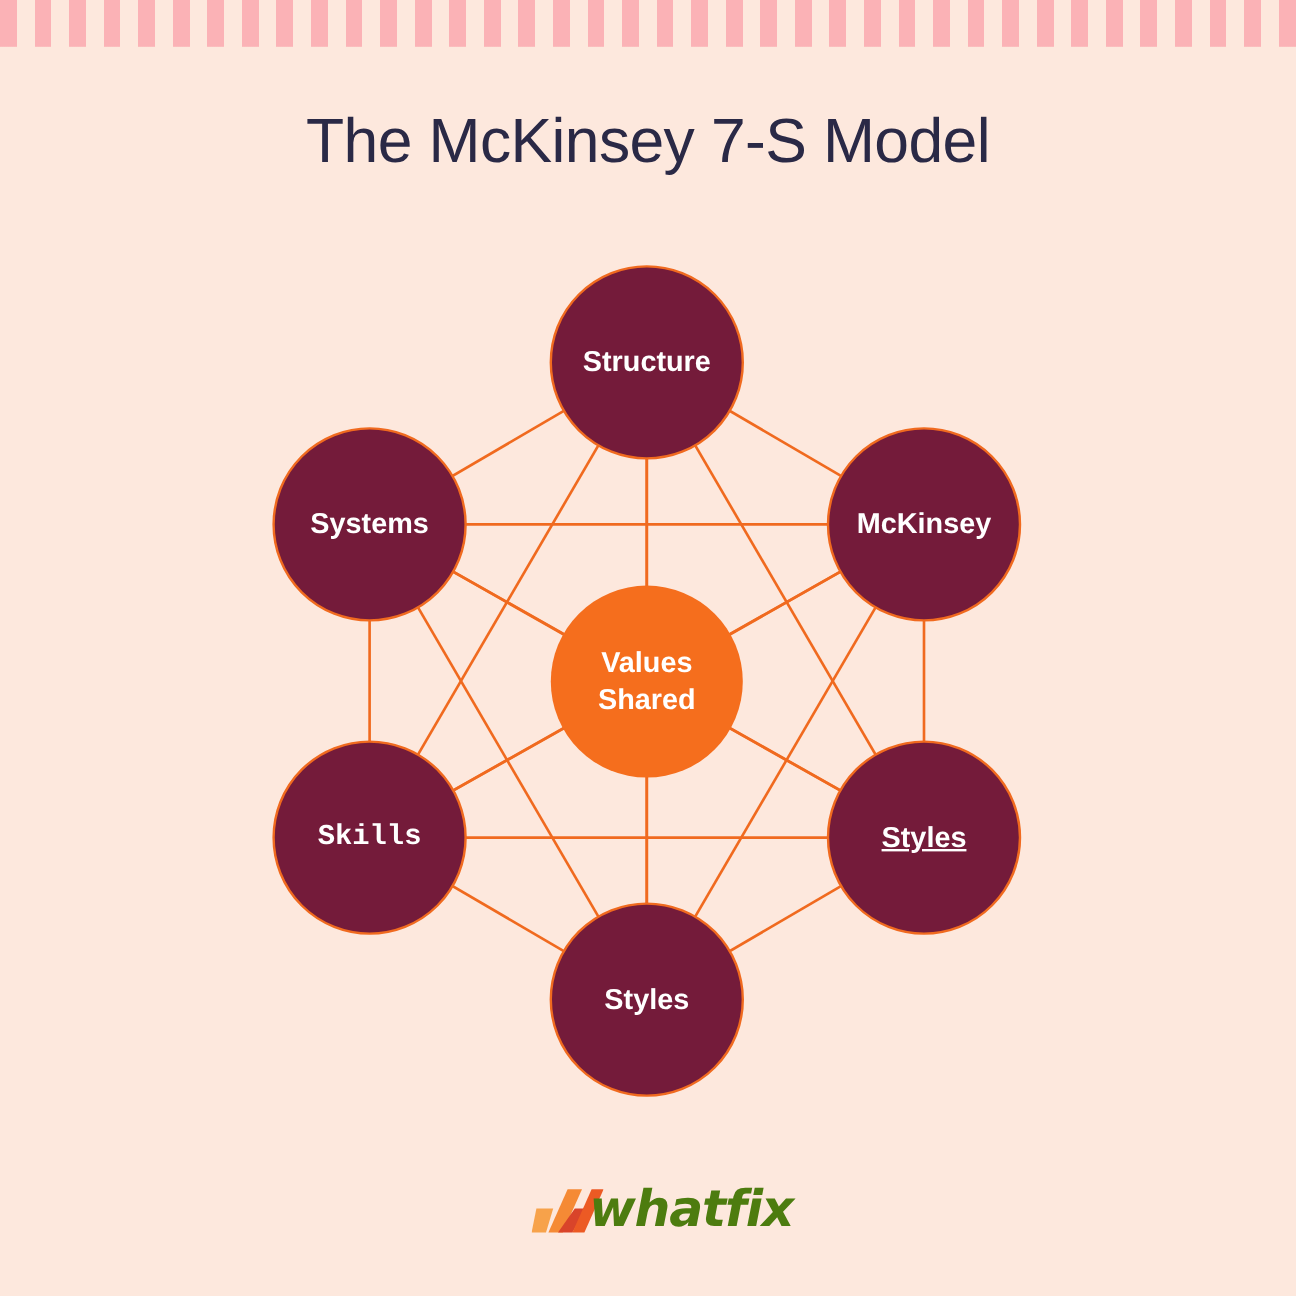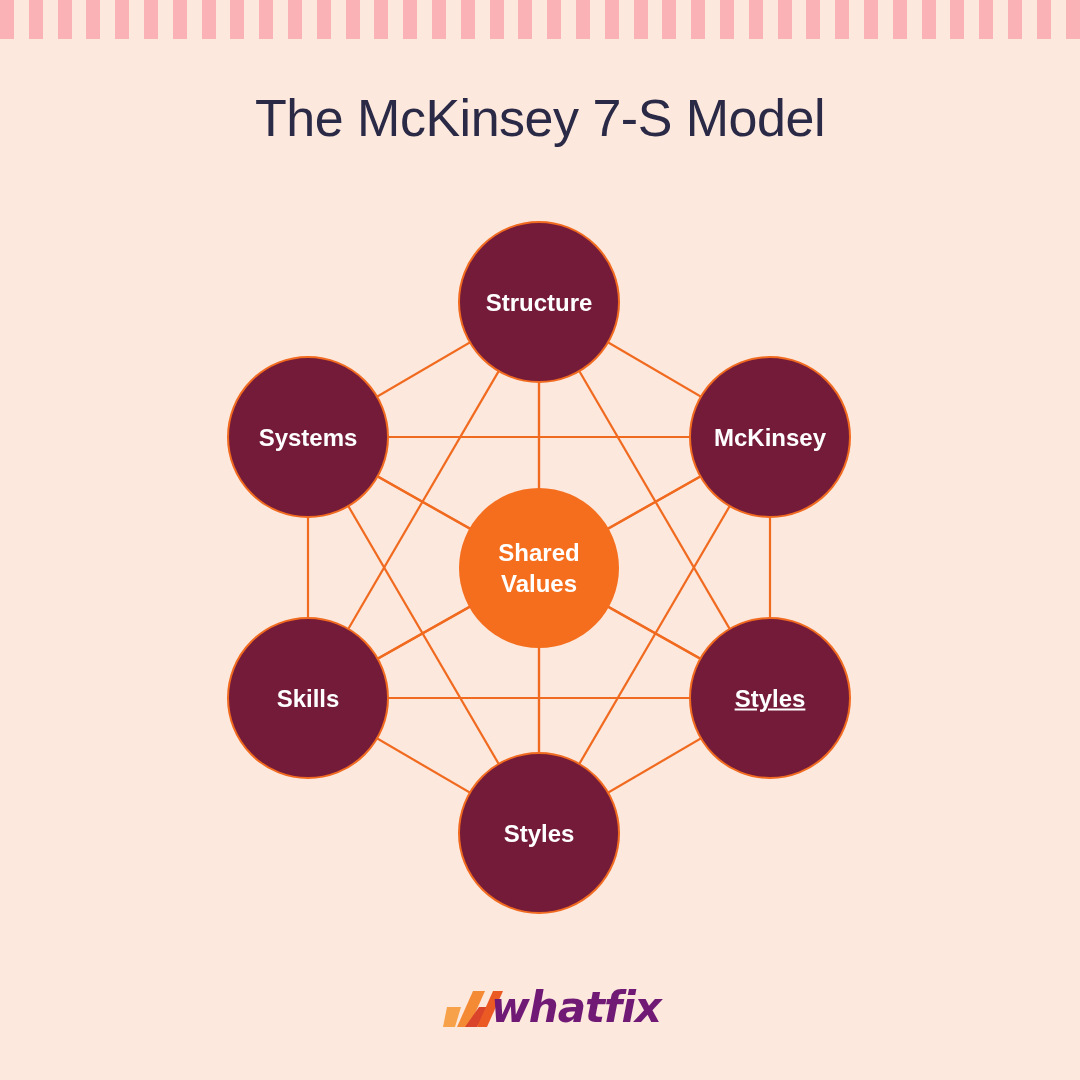--- a/index.html
+++ b/index.html
@@ -3,21 +3,21 @@
 <meta charset="utf-8">
 <style>
   html, body { margin:0; padding:0; }
   body { width:1080px; height:1080px; background:#fde8dd; position:relative; overflow:hidden; font-family:"Liberation Sans", "DejaVu Sans", sans-serif; }
   .stripes { position:absolute; left:0; top:0; width:1080px; height:39px;
     background: repeating-linear-gradient(90deg, #fbb2b6 0px, #fbb2b6 14px, #fde8dd 14px, #fde8dd 28.8px); }
   .title { position:absolute; left:0; top:88px; width:1080px; text-align:center; font-size:52px; font-weight:500; color:#2a2946; letter-spacing:-0.5px; }
   svg.diagram { position:absolute; left:0; top:0; }
   .node-label { position:absolute; width:160px; text-align:center; color:#fff; font-size:24px; font-weight:600; line-height:31px; transform:translate(-50%,-50%); }
   .logo { position:absolute; left:443px; top:985px; width:200px; height:50px; }
-  .logo-word { position:absolute; left:48px; top:-2px; font-size:42px; font-weight:700; font-style:italic; color:#701a75; letter-spacing:-1px; font-family:"DejaVu Sans", sans-serif; }
+  .logo-word { position:absolute; left:48px; top:-2px; font-size:42px; font-weight:700; font-style:italic; color:#4d7c0f; letter-spacing:-1px; font-family:"DejaVu Sans", sans-serif; }
 </style>
 </head>
 <body>
 
 <div class="stripes"></div>
 
 <div class="title">The McKinsey 7-S Model</div>
 
 <svg class="diagram" width="1080" height="1080">
   <g id="edges" stroke="#f06a1f" stroke-width="2.2">
@@ -51,24 +51,24 @@
       <circle cx="308" cy="698" r="80" fill="#741b3a" stroke="#f06a1f" stroke-width="2"></circle>
       <circle cx="770" cy="698" r="80" fill="#741b3a" stroke="#f06a1f" stroke-width="2"></circle>
       <circle cx="539" cy="833" r="80" fill="#741b3a" stroke="#f06a1f" stroke-width="2"></circle>
     </g>
 </svg>
 
 <div class="node-label" style="left:539px;top:302px;">Structure</div>
 <div class="node-label" style="left:308px;top:437px;">Systems</div>
 <div class="node-label" style="left:770px;top:437px;">McKinsey</div>
 <div class="node-label" style="left:539px;top:568px;">
+  <div>Values</div>
   <div>Shared</div>
-  <div>Values</div>
 </div>
-<div class="node-label" style="left:308px;top:698px;">Skills</div>
+<div class="node-label" style="left:308px;top:698px;font-family:Liberation Mono, monospace;">Skills</div>
 <div class="node-label" style="left:770px;top:698px;text-decoration:underline;">Styles</div>
 <div class="node-label" style="left:539px;top:833px;">Styles</div>
 
 <div class="logo">
   <svg width="60" height="50" style="position:absolute;left:0;top:0;">
     <polygon points="4,22 18,22 12,42 0,42" fill="#f7a24a"></polygon>
     <polygon points="14,42 30,6 42,6 26,42" fill="#f58a35"></polygon>
     <polygon points="22,42 36,22 46,22 34,42" fill="#d9442a"></polygon>
     <polygon points="34,42 50,6 60,6 44,42" fill="#ec5a24"></polygon>
   </svg>

